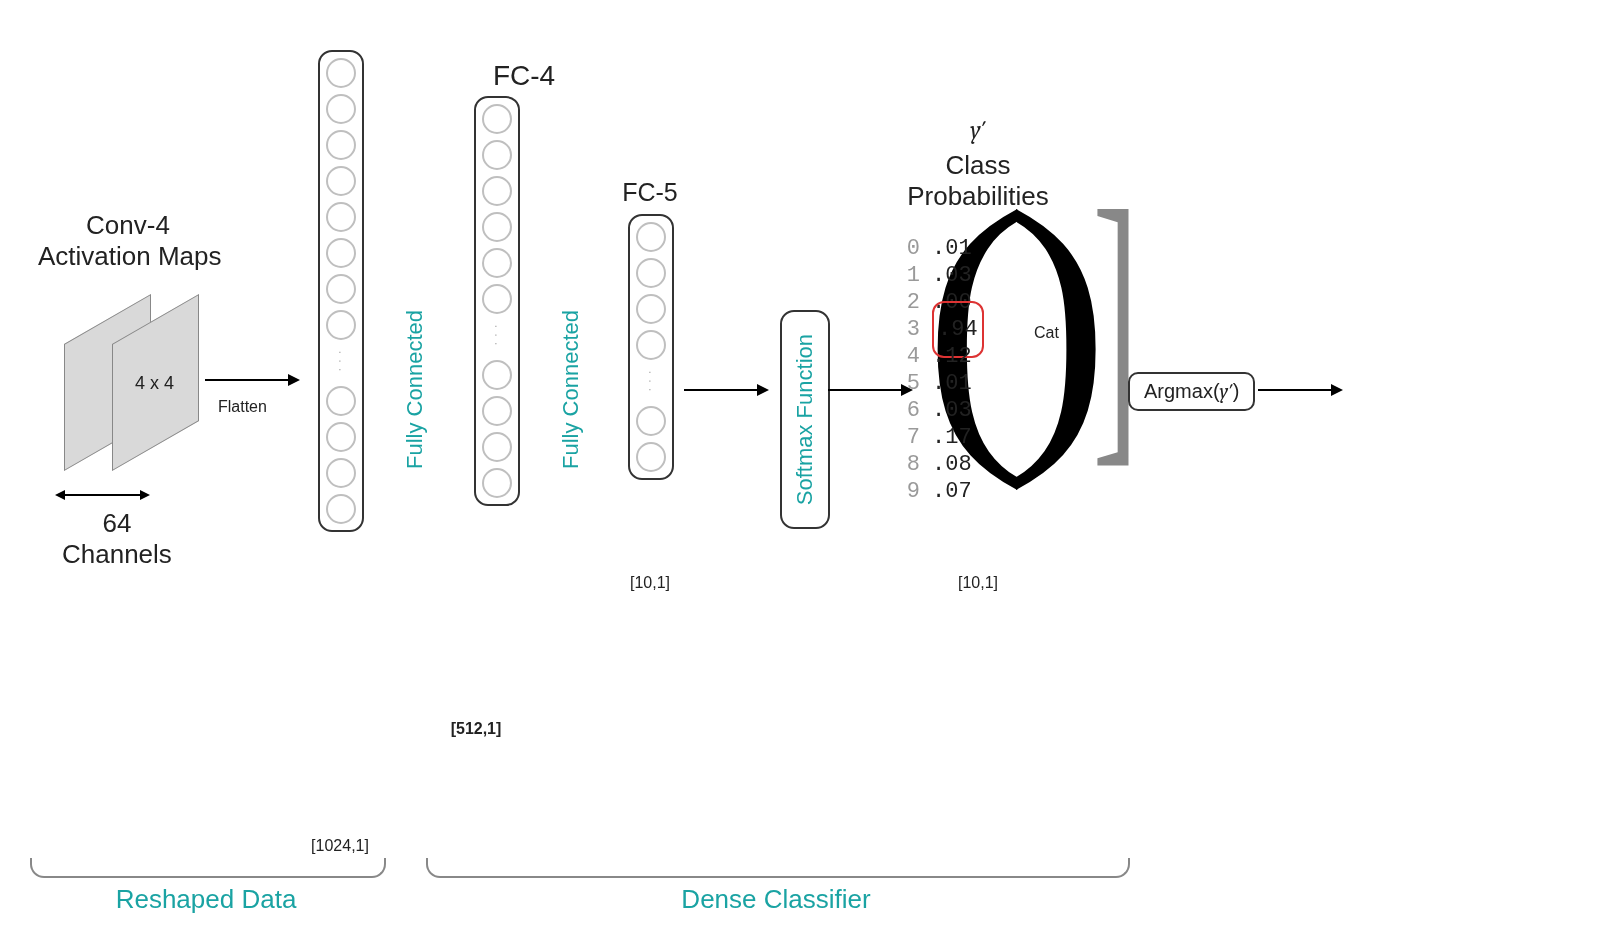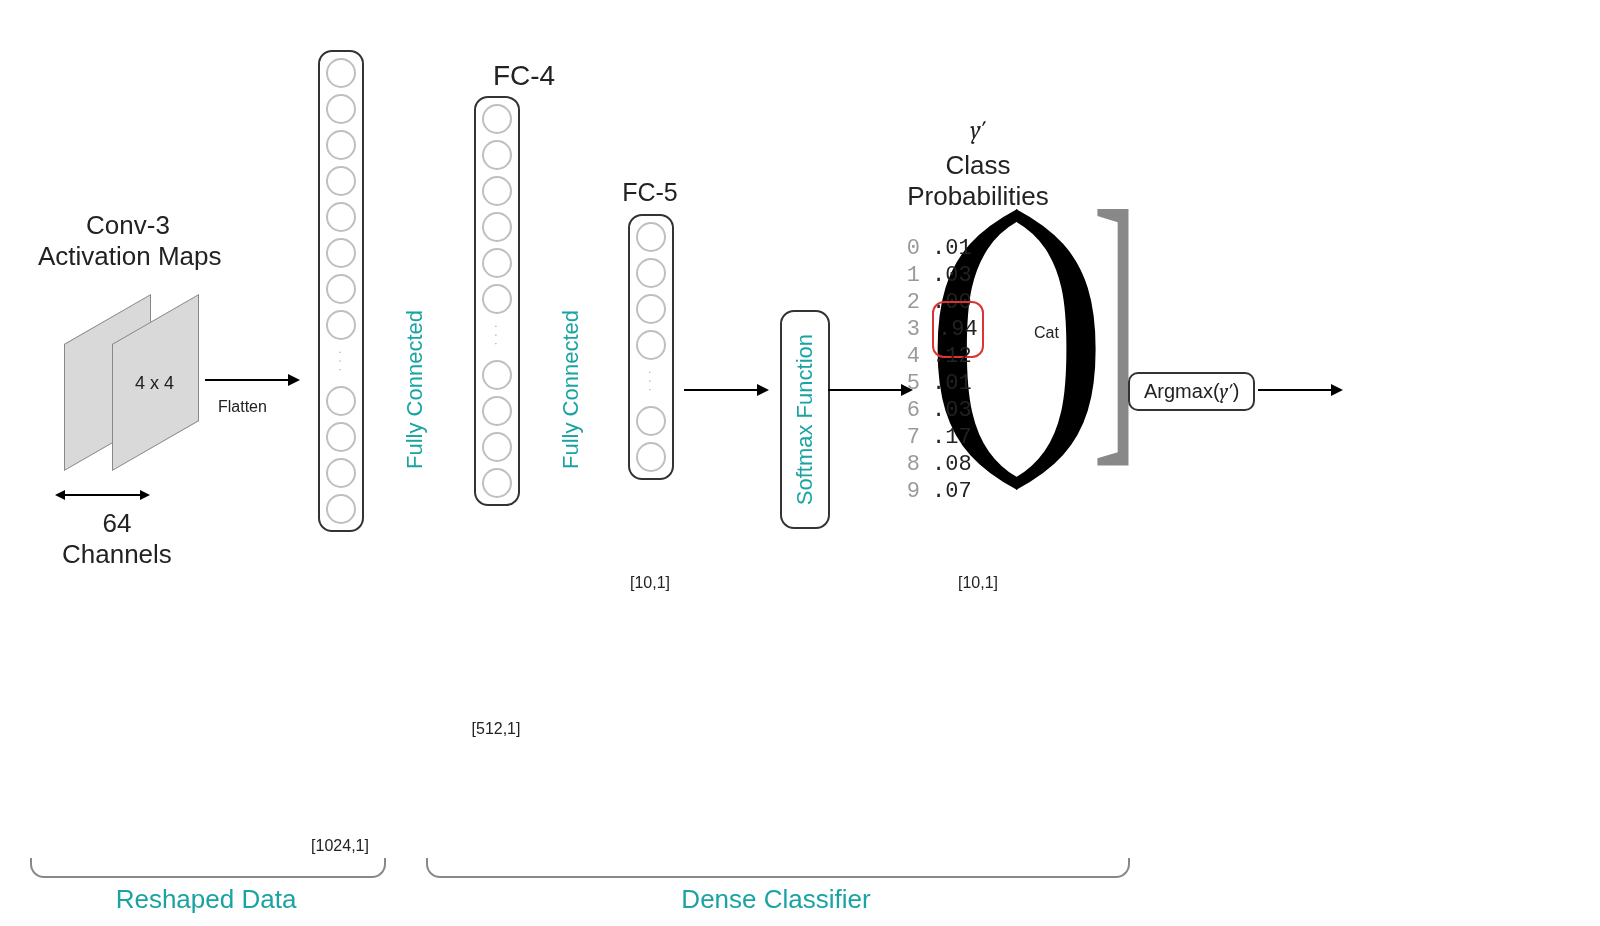--- a/index.html
+++ b/index.html
@@ -49,21 +49,21 @@
 
   .italic{font-style:italic;font-family:"Cambria","Times New Roman",serif;}
 </style>
 </head>
 <body>
 
 <div class="stage">
 
   <div class="abs" style="left:38px;top:210px;">
     <div class="lbl" style="margin-bottom:12px;text-align:center;width:180px;">
-      <span>Conv-3</span><br>
+      <span>Conv-4</span><br>
       <span>Activation Maps</span>
     </div>
     <div class="maps" style="margin-left:26px;">
       <div class="parallelogram pmap1"></div>
       <div class="parallelogram pmap2">
         <span class="pmap-label" style="left:22px;top:52px;transform:skewY(30deg);">4 x 4</span>
       </div>
     </div>
   </div>
 
@@ -109,21 +109,21 @@
       <div class="neuron"></div>
       <div class="neuron"></div>
       <div class="neuron"></div>
       <div class="neuron"></div>
       <div class="dots" style="writing-mode: vertical-rl;">···</div>
       <div class="neuron"></div>
       <div class="neuron"></div>
       <div class="neuron"></div>
       <div class="neuron"></div>
     </div>
-  <div class="abs lbl-sm hcenter" style="left:496px;top:720px;">[512,1]</div>
+  <div class="abs lbl-sm hcenter" style="left:476px;top:720px;font-weight:bold;">[512,1]</div>
 
   <div class="abs teal vtxt" style="left:558px;top:310px;">Fully Connected</div>
 
   <div class="abs lbl hcenter" style="left:650px;top:178px;font-size:25px;text-align:center;">FC-5</div>
   <div class="abs ncol" id="col-fc5" style="left:628px;top:214px;">
       <div class="neuron"></div>
       <div class="neuron"></div>
       <div class="neuron"></div>
       <div class="neuron"></div>
       <div class="dots" style="writing-mode: vertical-rl;">···</div>

